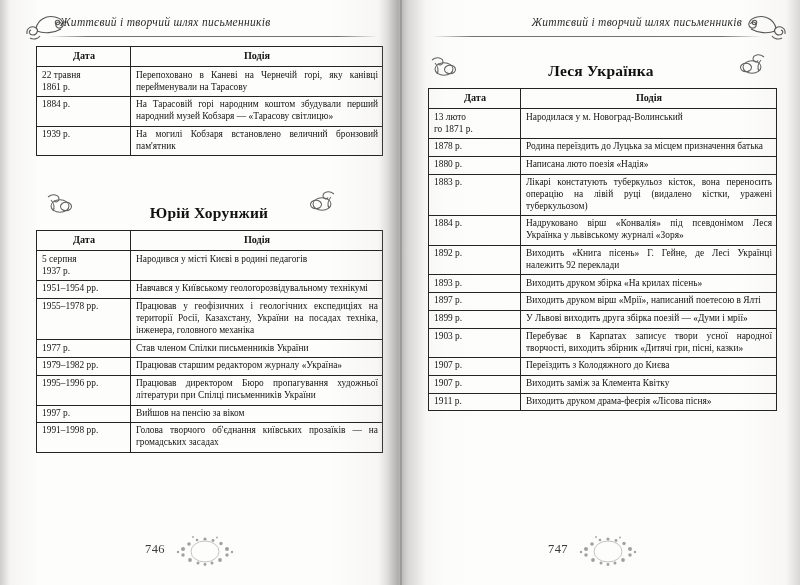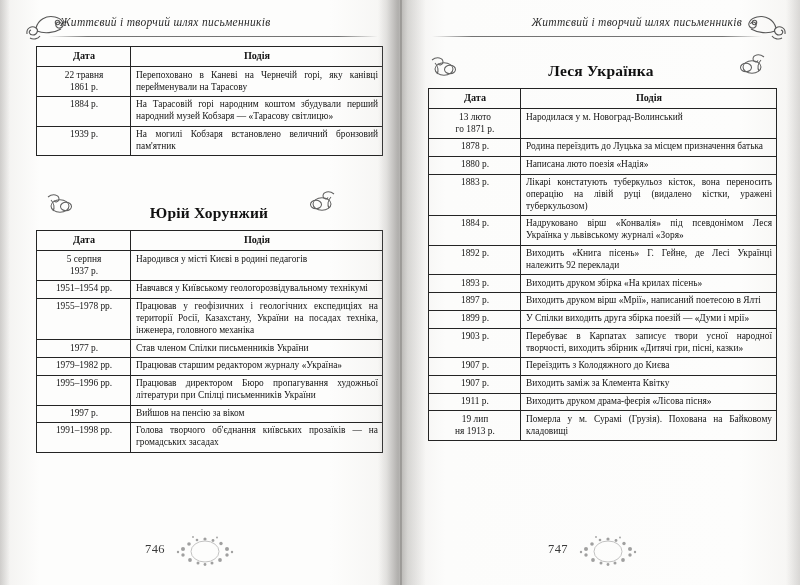--- a/index.html
+++ b/index.html
@@ -149,21 +149,20 @@
   table.tbl th {
     text-align: center;
     font-weight: bold;
     font-size: 10.2px;
     padding-top: 3px;
     padding-bottom: 3.5px;
   }
   table.tbl td.date {
     white-space: pre-line;
     word-spacing: 0px;
-    text-align: center;
   }
   table.tbl td.event {
     text-align: justify;
     text-justify: inter-word;
     hyphens: manual;
   }
 
   
   .folio {
     position: absolute;
@@ -408,42 +407,37 @@
           <tr>
             <td class="date">1893 р.</td>
             <td class="event">Виходить друком збірка «На крилах пісень»</td>
           </tr>
           <tr>
             <td class="date">1897 р.</td>
             <td class="event">Виходить друком вірш «Мрії», написаний поетесою в Ялті</td>
           </tr>
           <tr>
             <td class="date">1899 р.</td>
-            <td class="event">У Спілки виходить друга збірка поезій — «Думи і мрії»</td>
+            <td class="event">У Львові виходить друга збірка поезій — «Думи і мрії»</td>
           </tr>
           <tr>
             <td class="date">1903 р.</td>
             <td class="event">Перебуває в Карпатах записує твори усної народ­ної творчості, виходить збірник «Дитячі гри, пісні, казки»</td>
           </tr>
           <tr>
             <td class="date">1907 р.</td>
             <td class="event">Переїздить з Колодяжного до Києва</td>
           </tr>
           <tr>
             <td class="date">1907 р.</td>
             <td class="event">Виходить заміж за Клемента Квітку</td>
           </tr>
           <tr>
             <td class="date">1911 р.</td>
             <td class="event">Виходить друком драма-феєрія «Лісова пісня»</td>
-          </tr>
-          <tr>
-            <td class="date">19 лип­
-ня  1913 р.</td>
-            <td class="event">Померла у м. Сурамі (Грузія). Похована на Байково­му кладовищі</td>
           </tr>
         </tbody>
     </table>
 
     <div class="folio" style="left:148px;">
       <svg viewBox="0 0 120 40" width="120" height="40">
         <g fill="#555">
           <circle cx="60" cy="8" r="1.6"></circle>
             <circle cx="52" cy="9" r="1.3"></circle>
             <circle cx="68" cy="9.5" r="1.4"></circle>

